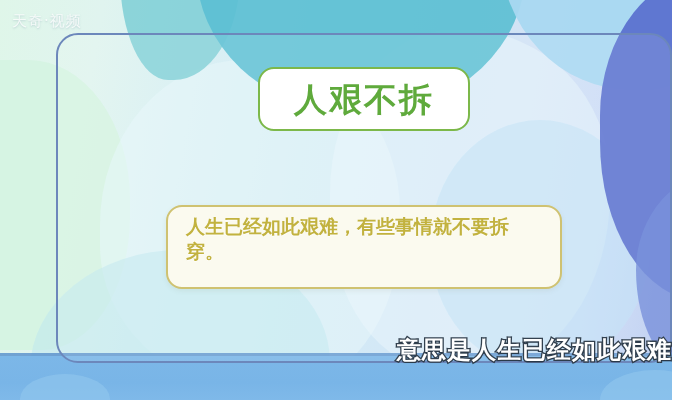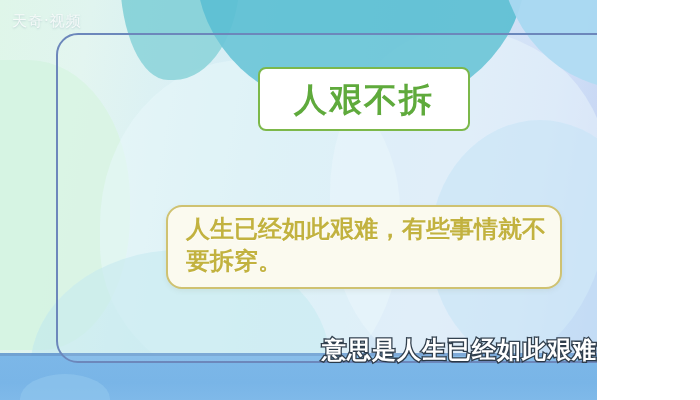--- a/index.html
+++ b/index.html
@@ -6,21 +6,21 @@
     margin: 0;
     padding: 0;
     background: #ffffff;
   }
   body {
     font-family: "DejaVu Sans", "Liberation Sans", sans-serif;
   }
 
   #stage {
     position: relative;
-    width: 597px;
+    width: 672px;
     height: 400px;
     overflow: hidden;
     background: #c2410c;
   }
 
   
   .bg-base {
     position: absolute;
     inset: 0;
     background:
@@ -155,21 +155,21 @@
     font-family: "DejaVu Sans", "Liberation Sans", sans-serif;
   }
 
   
   .title-box {
     position: absolute;
     left: 258px; top: 67px;
     width: 212px; height: 64px;
     background: #ffffff;
     border: 2.5px solid #7cb84a;
-    border-radius: 8px;
+    border-radius: 16px;
     box-sizing: border-box;
     display: flex;
     align-items: center;
     justify-content: center;
   }
   .title-text {
     font-size: 33px;
     font-weight: bold;
     color: #5faa3c;
     letter-spacing: 2px;
@@ -183,21 +183,21 @@
     left: 166px; top: 205px;
     width: 396px; height: 84px;
     background: #fbfaef;
     border: 2px solid #cfc271;
     border-radius: 16px;
     box-sizing: border-box;
     padding: 7px 14px 0 18px;
     box-shadow: 0 2px 5px rgba(120,130,90,0.10);
   }
   .body-text {
-    font-size: 24px;
+    font-size: 19px;
     font-weight: bold;
     color: #c2b23f;
     line-height: 1.32;
     letter-spacing: 0px;
     text-shadow: 0 1px 0 rgba(255,255,255,0.6);
     font-family: "DejaVu Sans", "Liberation Sans", sans-serif;
   }
 
   
   .subtitle {

